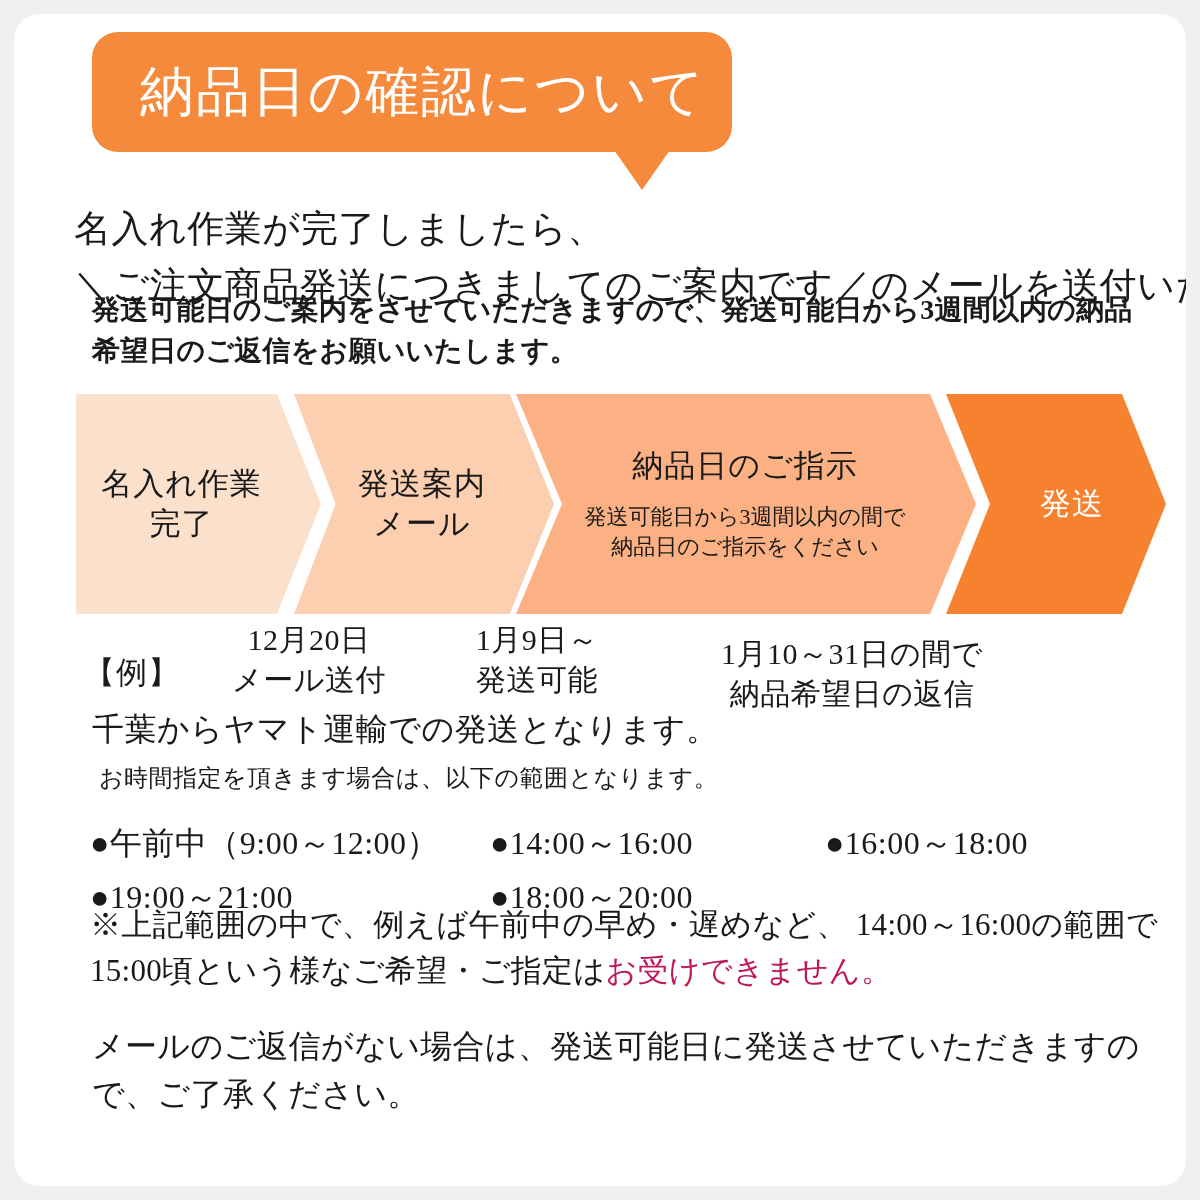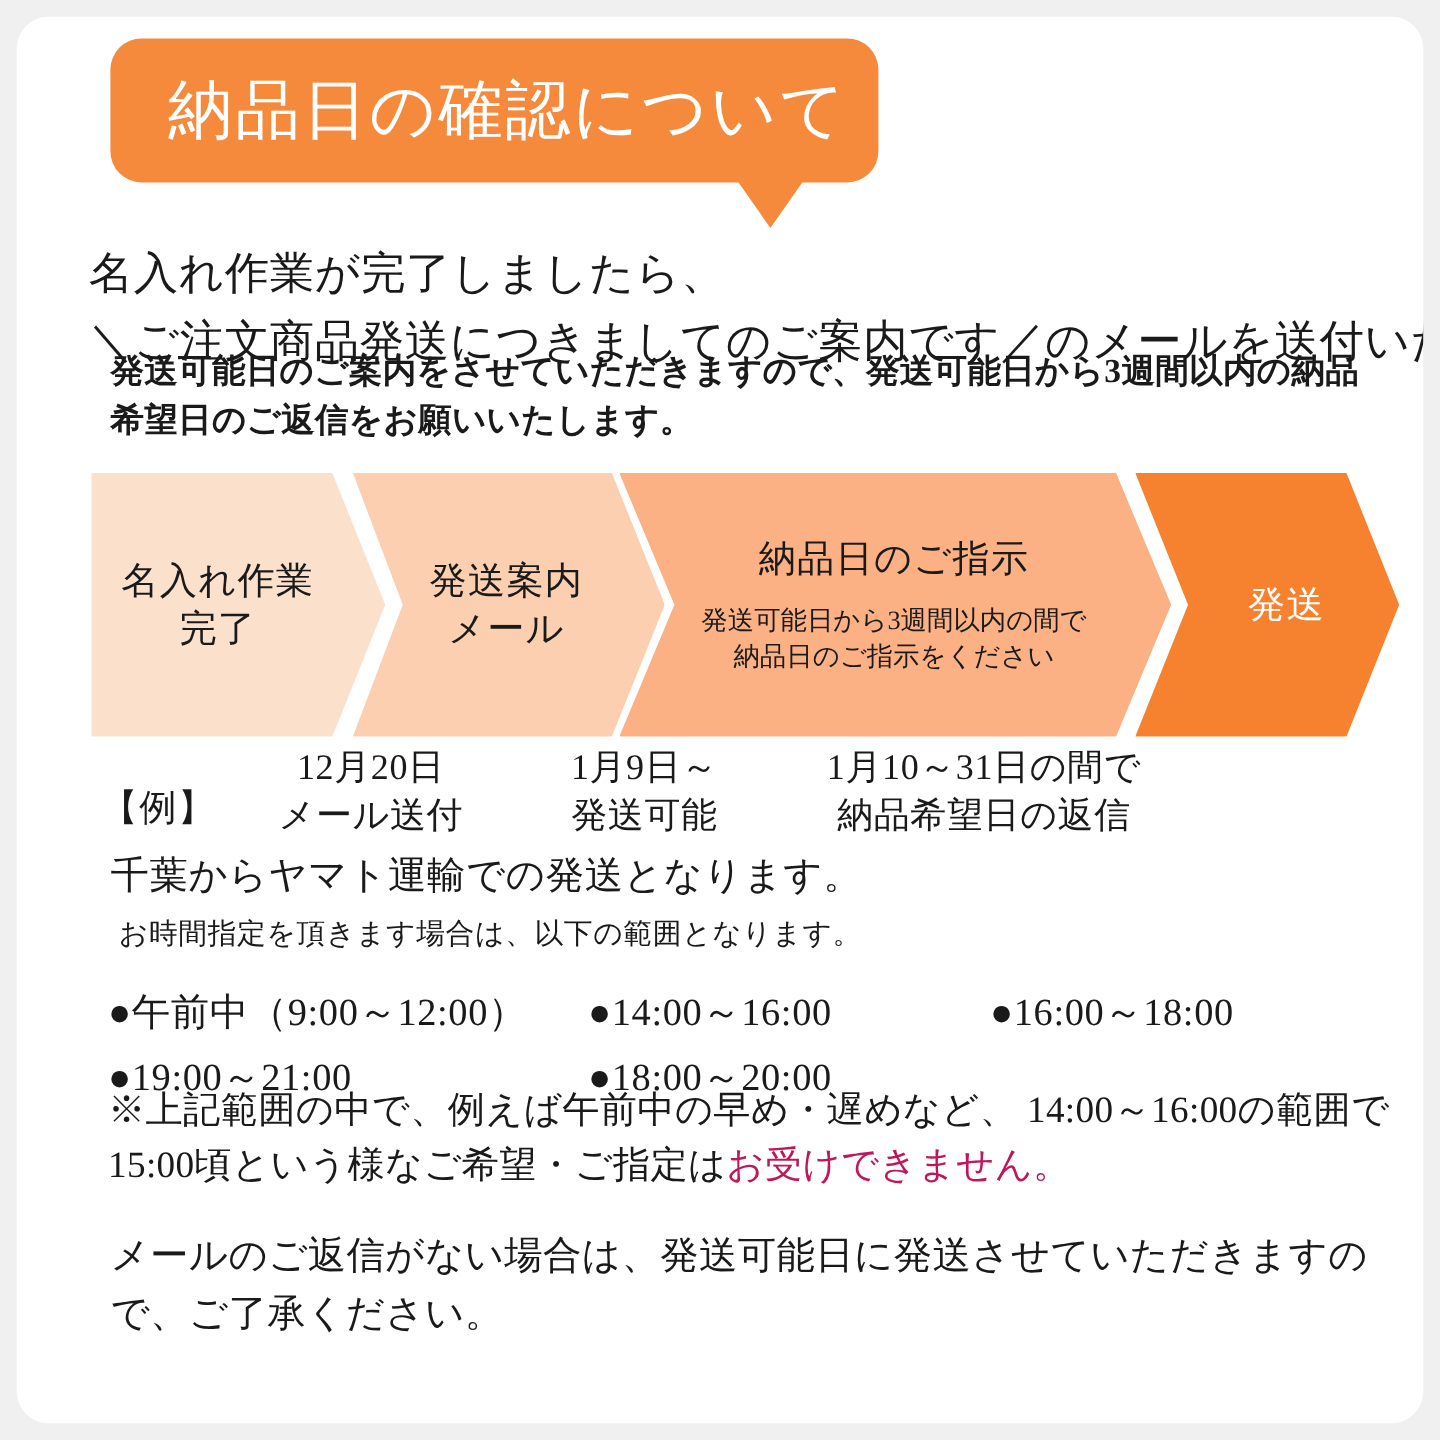--- a/index.html
+++ b/index.html
@@ -162,21 +162,21 @@
   .ex-col {
     position: absolute;
     top: 0;
     text-align: center;
     font-size: 30px;
     line-height: 1.32;
     letter-spacing: 0.5px;
   }
   .ex1 { left: 118px; width: 230px; }
   .ex2 { left: 356px; width: 210px; }
-  .ex3 { left: 534px; width: 420px; }
+  .ex3 { left: 566px; width: 420px; margin-top: 14px; }
 
   
   .p-ship {
     position: absolute;
     left: 78px;
     top: 694px;
     font-size: 32px;
     letter-spacing: 0.5px;
   }
   .p-time-head {

